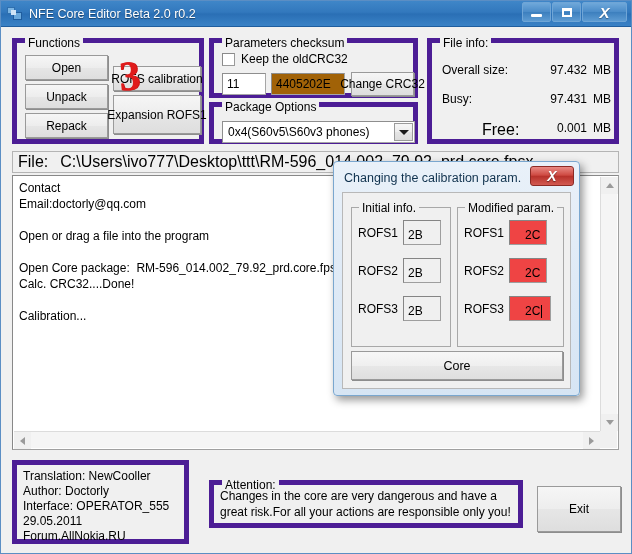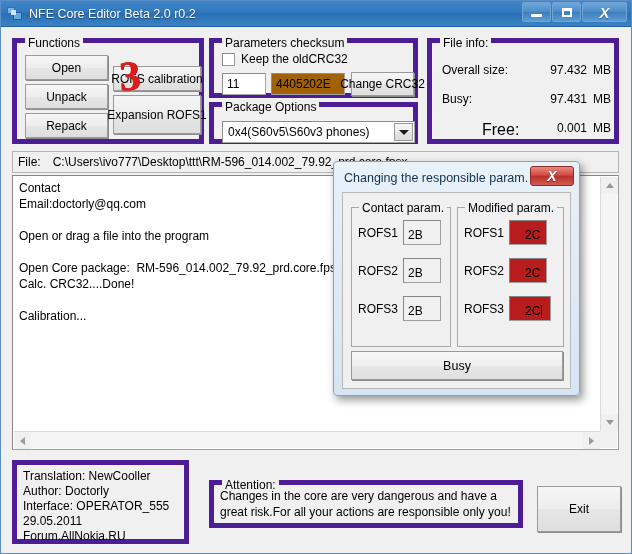--- a/index.html
+++ b/index.html
@@ -188,21 +188,21 @@
 
   
   #file-line {
     position: absolute;
     left: 11px; top: 124px;
     width: 607px; height: 22px;
     background: #f0f0f0;
     border: 1px solid #b4b4b4;
     display: flex;
     align-items: center;
-    font-size: 12px;
+    font-size: 16px;
     padding-left: 5px;
     gap: 12px;
     white-space: nowrap;
     overflow: hidden;
   }
 
   
   #log-area {
     position: absolute;
     left: 11px; top: 148px;
@@ -352,21 +352,21 @@
     border: 1px solid #9e9e9e;
     border-top-color: #858585;
     border-left-color: #858585;
     display: flex;
     align-items: flex-end;
     padding-left: 4px;
     padding-bottom: 2px;
     font-size: 12px;
     background: #f0f0f0;
   }
-  .pbox.editable { background: #b91c1c; padding-left: 15px; }
+  .pbox.editable { background: #ef4444; padding-left: 15px; }
   .caret {
     display: inline-block;
     width: 1px; height: 13px;
     background: #000000;
     margin-left: 1px;
     vertical-align: bottom;
   }
   #apply-btn {
     position: absolute;
     left: 8px; bottom: 8px;
@@ -518,30 +518,30 @@
       </div>
     </div>
 
     <span class="btn" style="left:536px; top:459px; width:84px; height:46px;">Exit</span>
 
   </div>
 
   <div id="dlg">
 
     <div id="dlg-titlebar">
-      <span id="dlg-title">Changing the responsible param.</span>
+      <span id="dlg-title">Changing the calibration param.</span>
       <span id="dlg-close">
         <i>X</i>
       </span>
     </div>
 
     <div id="dlg-body">
 
       <div class="dlg-group" style="left:8px; width:100px;">
-        <span class="grp-title">Contact param.</span>
+        <span class="grp-title">Initial info.</span>
 
         <span class="prow" style="left:6px; top:12px;">
           <span>ROFS1</span>
           <span class="pbox">2B</span>
         </span>
         <span class="prow" style="left:6px; top:50px;">
           <span>ROFS2</span>
           <span class="pbox">2B</span>
         </span>
         <span class="prow" style="left:6px; top:88px;">
@@ -563,17 +563,17 @@
         </span>
         <span class="prow" style="left:6px; top:88px;">
           <span>ROFS3</span>
           <span class="pbox editable" style="width:42px;">
             <span>2C</span>
               <i class="caret"></i>
           </span>
         </span>
       </div>
 
-      <span id="apply-btn">Busy</span>
+      <span id="apply-btn">Core</span>
     </div>
   </div>
 
 </div>
 
 </body></html>

